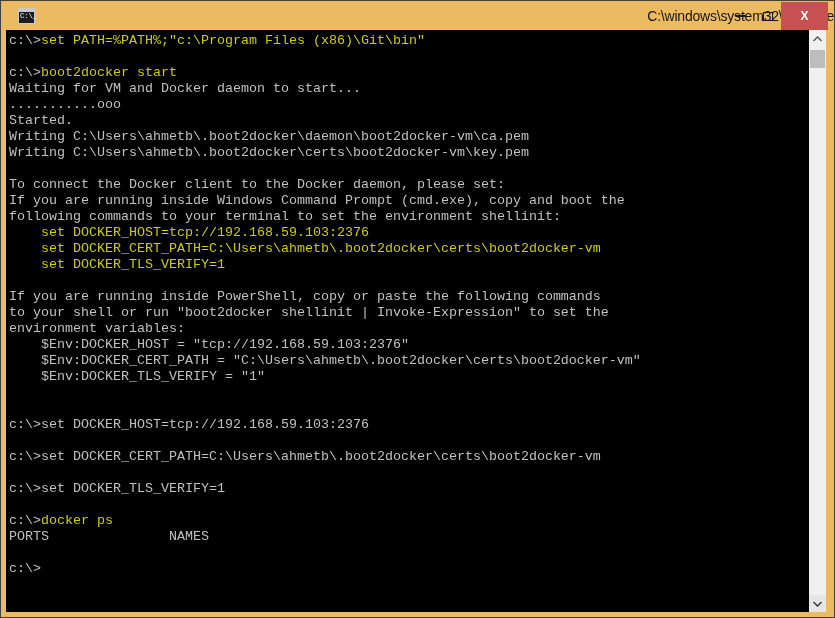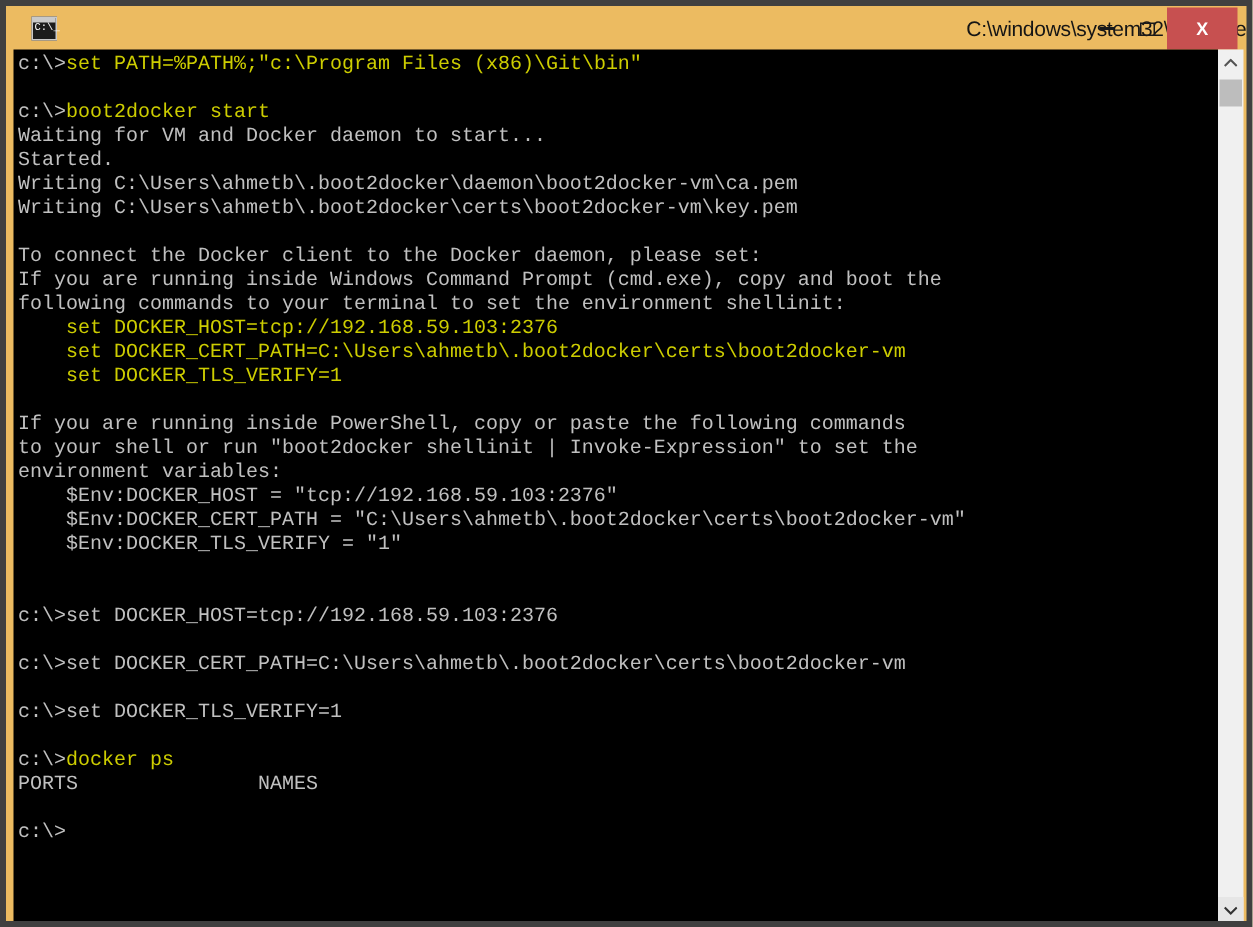--- a/index.html
+++ b/index.html
@@ -1,17 +1,17 @@
 <!DOCTYPE html>
 <html><head>
 <meta charset="utf-8">
 <style>
   html,body{margin:0;padding:0;background:#fff;}
   .window{position:relative;width:835px;height:618px;background:#ecbb61;box-sizing:border-box;
-          border:4px solid #404040;font-family:"Liberation Sans",sans-serif;overflow:hidden;}
+          border:1px solid #404040;font-family:"Liberation Sans",sans-serif;overflow:hidden;}
   .titlebar{position:absolute;left:0;top:0;width:100%;height:29px;}
   .title{position:absolute;left:0;right:0;top:0;height:29px;line-height:30px;text-align:right;
          font-size:14px;color:#151515;letter-spacing:-0.2px;}
   .cmdicon{position:absolute;left:17px;top:7px;width:17px;height:16px;background:#1c1c1c;
            border:1px solid #c9c9c9;box-sizing:border-box;}
   .cmdicon .bar{height:3px;background:#c9c9c9;}
   .cmdicon .txt{color:#fff;font-family:"Liberation Mono","DejaVu Sans Mono",monospace;
                 font-size:7px;line-height:9px;padding-left:1px;}
   .controls{position:absolute;right:6px;top:1px;display:flex;height:28px;}
   .btn{display:flex;align-items:center;justify-content:center;cursor:default;}
@@ -54,20 +54,21 @@
       </div>
     </div>
   </div>
 
   <div class="console">
     <div>
         <div class="tline"><span class="gray">c:\&gt;</span><span class="yellow">set PATH=%PATH%;"c:\Program Files (x86)\Git\bin"</span></div>
         <div class="tline"></div>
         <div class="tline"><span class="gray">c:\&gt;</span><span class="yellow">boot2docker start</span></div>
         <div class="tline"><span class="gray">Waiting for VM and Docker daemon to start...</span></div>
+        <div class="tline"><span class="gray">...........ooo</span></div>
         <div class="tline"><span class="gray">Started.</span></div>
         <div class="tline"><span class="gray">Writing C:\Users\ahmetb\.boot2docker\daemon\boot2docker-vm\ca.pem</span></div>
         <div class="tline"><span class="gray">Writing C:\Users\ahmetb\.boot2docker\certs\boot2docker-vm\key.pem</span></div>
         <div class="tline"></div>
         <div class="tline"><span class="gray">To connect the Docker client to the Docker daemon, please set:</span></div>
         <div class="tline"><span class="gray">If you are running inside Windows Command Prompt (cmd.exe), copy and boot the</span></div>
         <div class="tline"><span class="gray">following commands to your terminal to set the environment shellinit:</span></div>
         <div class="tline"><span class="yellow">    set DOCKER_HOST=tcp://192.168.59.103:2376</span></div>
         <div class="tline"><span class="yellow">    set DOCKER_CERT_PATH=C:\Users\ahmetb\.boot2docker\certs\boot2docker-vm</span></div>
         <div class="tline"><span class="yellow">    set DOCKER_TLS_VERIFY=1</span></div>

